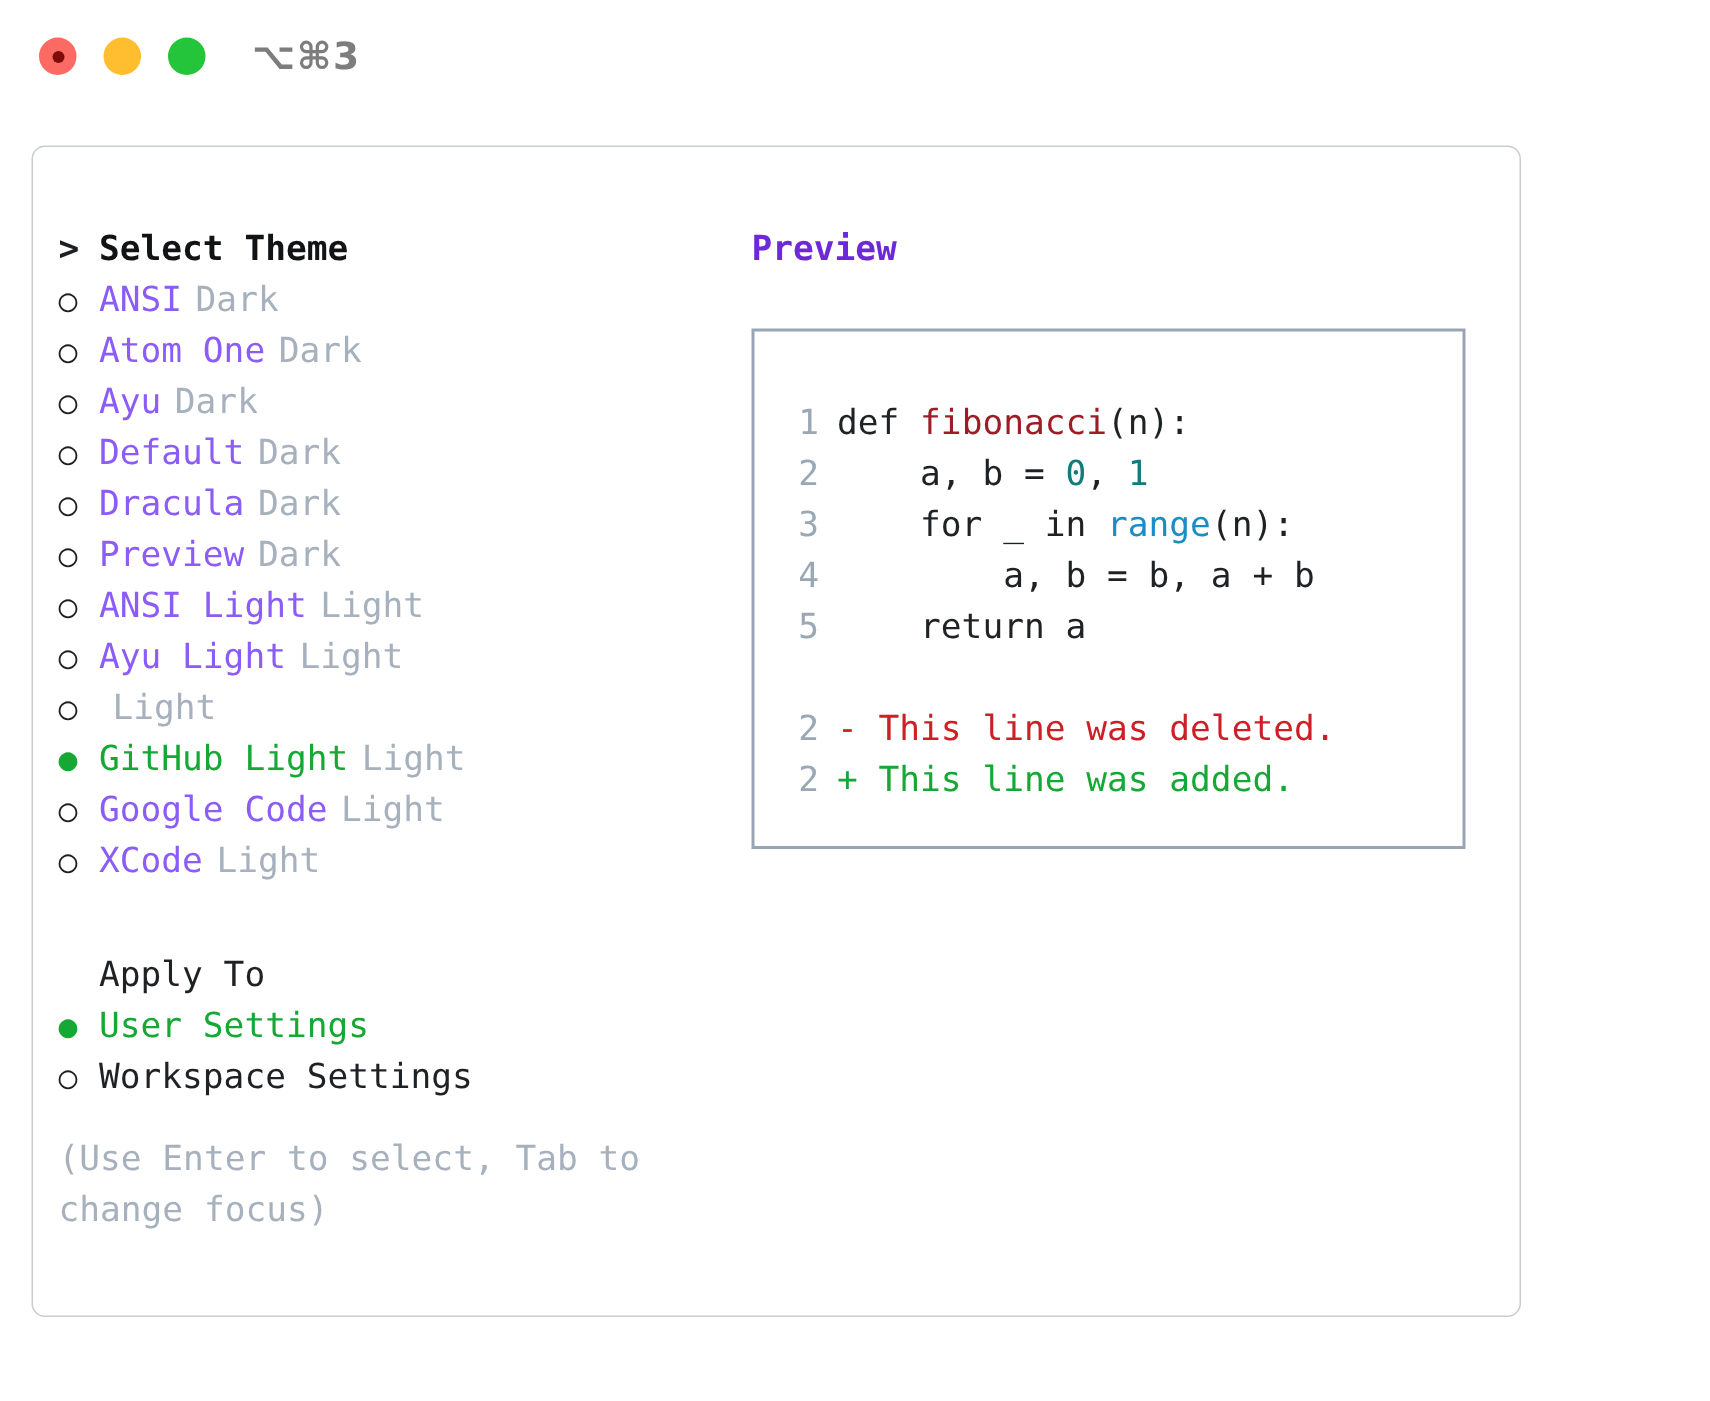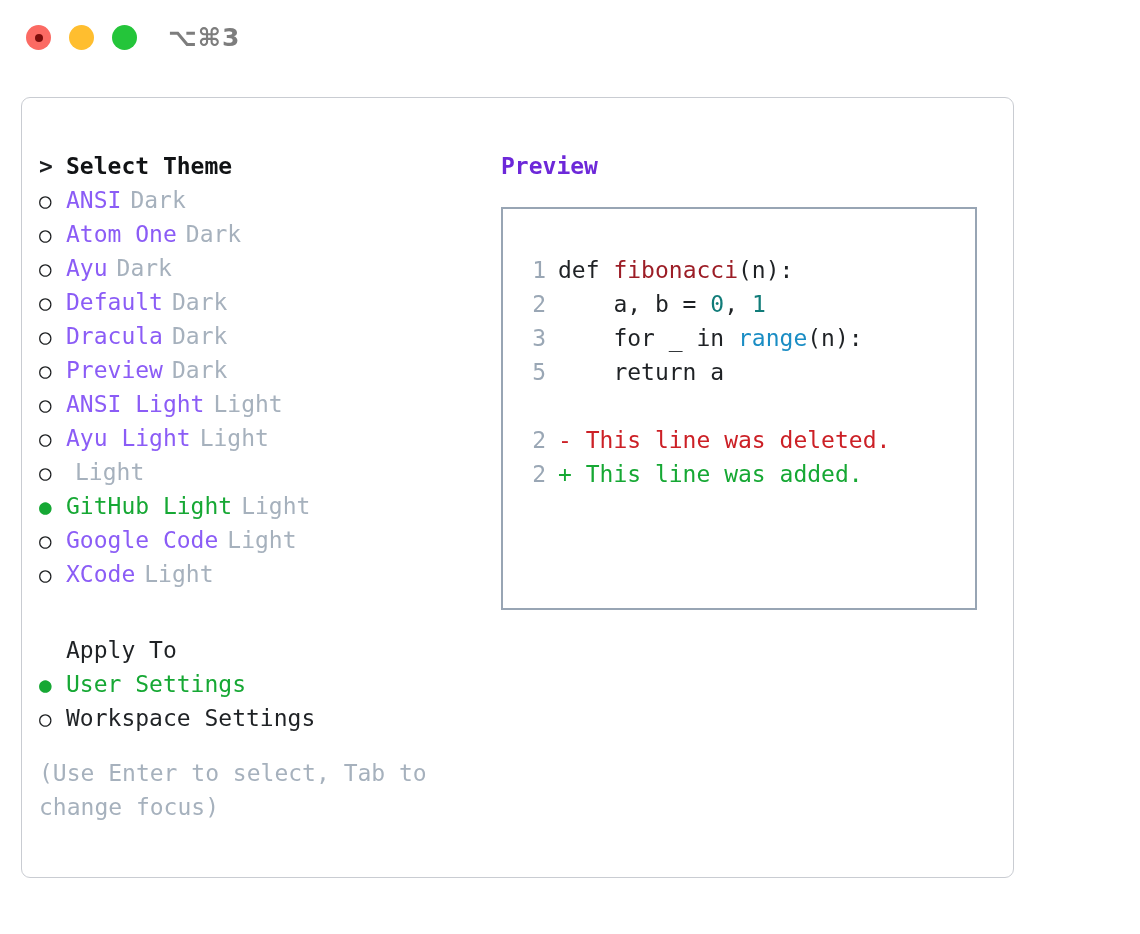--- a/index.html
+++ b/index.html
@@ -157,23 +157,23 @@
   }
   .preview-title {
     font-size: 23px;
     font-weight: 700;
     color: #6d28d9;
     height: 34px;
     line-height: 34px;
   }
 
   .preview-box {
-    margin-top: 24px;
+    margin-top: 36px;
     width: 476px;
-    height: 403px;
+    height: 347px;
     border: 2px solid #98a5b4;
     box-sizing: border-box;
     background: #ffffff;
     position: relative;
   }
 
   .code {
     position: absolute;
     left: 21px;
     top: 44px;
@@ -306,20 +306,21 @@
 
     <div class="right-col">
       <div class="preview-title">Preview</div>
 
       <div class="preview-box">
         <div class="code">
           <div id="code-lines">
               <div class="code-line"><span class="ln">1</span><span class="tok-plain">def </span><span class="tok-fn">fibonacci</span><span class="tok-plain">(n):</span></div>
               <div class="code-line"><span class="ln">2</span><span class="tok-plain">    a, b = </span><span class="tok-num">0</span><span class="tok-plain">, </span><span class="tok-num">1</span></div>
               <div class="code-line"><span class="ln">3</span><span class="tok-plain">    for _ in </span><span class="tok-call">range</span><span class="tok-plain">(n):</span></div>
+              <div class="code-line"><span class="ln">4</span><span class="tok-plain">        a, b = b, a + b</span></div>
               <div class="code-line"><span class="ln">5</span><span class="tok-plain">    return a</span></div>
             </div>
           <div class="spacer-line"></div>
           <div id="diff-lines">
               <div class="code-line"><span class="ln">2</span><span class="tok-del">- This line was deleted.</span></div>
               <div class="code-line"><span class="ln">2</span><span class="tok-add">+ This line was added.</span></div>
             </div>
         </div>
       </div>
     </div>

